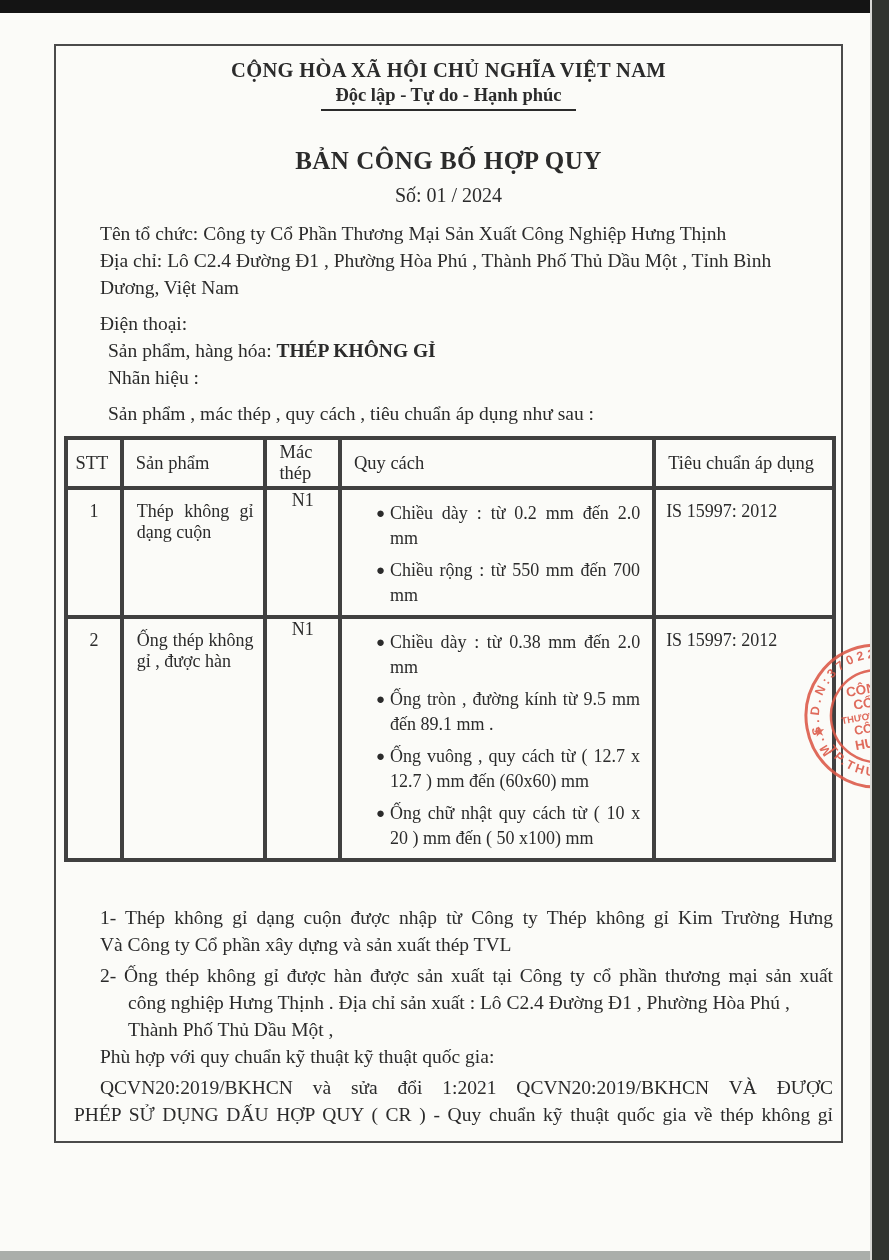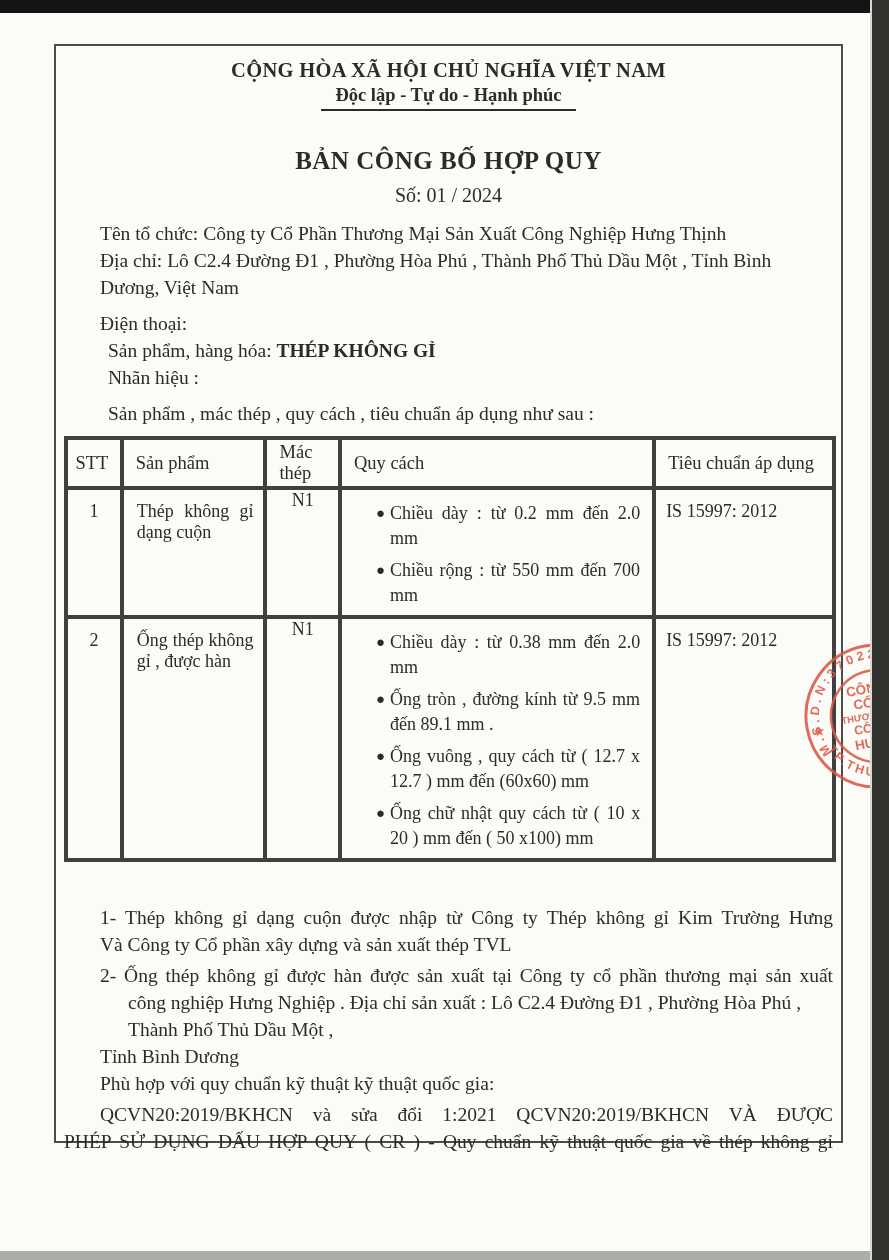--- a/index.html
+++ b/index.html
@@ -62,21 +62,21 @@
   .qbullet{flex:0 0 14px;font-size:15px;line-height:25px;margin-top:0;}
   .qtext{flex:1;line-height:25px;text-align:justify;padding-right:4px;}
 
   
   .notes{margin-top:42px;font-size:19.5px;line-height:27px;}
   .jl{text-align:justify;text-align-last:justify;}
   .n-line{margin-left:36px;max-width:739px;}
   .hang{margin-left:64px;}
   .mt6{margin-top:4px;}
   .std1{margin-left:36px;max-width:739px;}
-  .std2{margin-left:0;max-width:775px;}
+  .std2{margin-left:10px;max-width:775px;}
 
   
   .stamp{position:absolute;left:777px;top:616px;width:200px;height:200px;z-index:5;opacity:.88;}
   .stamp text{fill:#dc5847;font-family:"Liberation Sans","DejaVu Sans",sans-serif;font-weight:bold;}
 </style>
 </head>
 <body>
 
 <div class="frame">
 
@@ -145,23 +145,22 @@
       </td>
       <td class="c-tc v-tc">IS 15997: 2012</td>
     </tr>
   </tbody>
     </table>
 
   <div class="notes">
     <div class="n-line jl">1-  Thép không gỉ dạng cuộn được nhập từ Công ty Thép không gỉ Kim Trường Hưng</div>
     <div class="n-line">Và Công ty Cổ phần xây dựng và sản xuất thép TVL</div>
     <div class="n-line jl mt6">2-  Ống thép không gỉ được hàn được sản xuất tại Công ty cổ phần thương mại sản xuất</div>
-    <div class="n-line hang">công nghiệp Hưng Nghiệp . Địa chỉ sản xuất : Lô C2.4 Đường Đ1 , Phường Hòa Phú ,</div>
+    <div class="n-line hang">công nghiệp Hưng Thịnh . Địa chỉ sản xuất : Lô C2.4 Đường Đ1 , Phường Hòa Phú ,</div>
     <div class="n-line hang">Thành Phố Thủ Dầu Một ,</div>
-    <div class="n-line">Tỉnh Bình Dương</div>
     <div class="n-line">Phù hợp với quy chuẩn kỹ thuật kỹ thuật quốc gia:</div>
     <div class="std1 jl mt6">QCVN20:2019/BKHCN và sửa đổi 1:2021 QCVN20:2019/BKHCN VÀ ĐƯỢC</div>
     <div class="std2 jl">PHÉP SỬ DỤNG DẤU HỢP QUY ( CR ) -  Quy chuẩn kỹ thuật quốc gia về thép không gỉ</div>
   </div>
 
 </div>
 
 <svg class="stamp" viewBox="0 0 200 200">
   <g transform="rotate(-10 100 100)">
     <circle cx="100" cy="100" r="71" fill="none" stroke="#dc5847" stroke-width="3"></circle>

